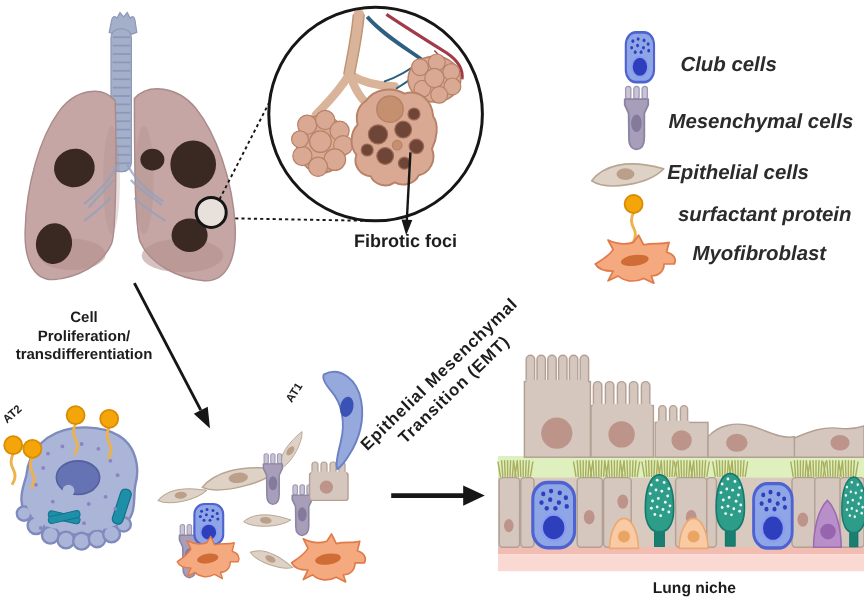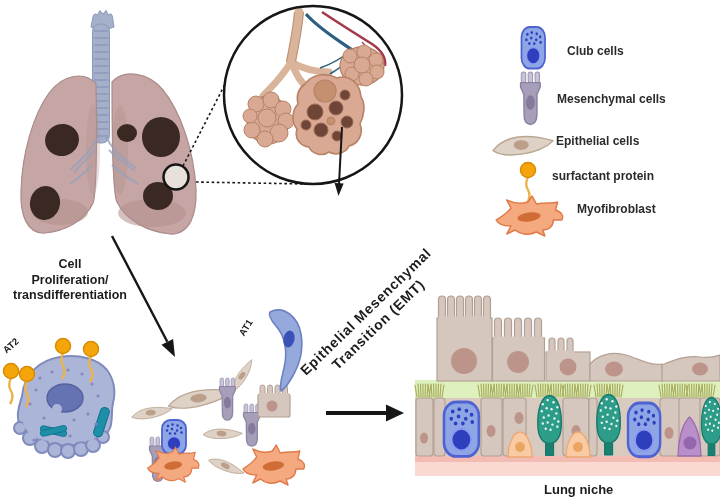--- a/index.html
+++ b/index.html
@@ -1,21 +1,21 @@
 <!DOCTYPE html>
 <html style="--club_body: #8ea6e6; --club_border: #4f62d2; --club_nucleus: #2e3fbe; --epi_top: #c9c3d6; --epi_body: #a79fba; --epi_nucleus: #837a9c; --mes_body: #ded2c6; --mes_border: #b9a691; --mes_nucleus: #bb9f8a; --surf: #f4a50a; --surf_dark: #d98c00; --myo_body: #f5a97e; --myo_border: #e07a4b; --myo_nucleus: #d06c35; --at2_body: #abb5d8; --at2_border: #7f8bbd; --at2_nucleus: #6573b4; --at2_teal: #1d8fa9; --at1_body: #96a9dd; --at1_border: #6c80c4; --at1_nucleus: #3a51b6; --lung: #c6a6a4; --lung_shade: #b08e8d; --lung_dark: #3a2823; --lung_line: #a98b8a; --trachea: #a4b0ca; --trachea_dark: #8b98b8; --alv: #d9a994; --alv_line: #b88266; --alv_inner: #c4906f; --fib_dark: #6e4537; --vessel_blue: #2e5f80; --vessel_red: #a23a49; --niche_cell: #d6c7be; --niche_border: #b3a094; --niche_nucleus: #bd948a; --niche_green: #def0bd; --cilia: #a9ae5f; --goblet: #2d9d89; --goblet_dark: #17796c; --basal: #f8cba5; --basal_line: #eba870; --basal_nucleus: #e89f56; --purple: #b98fca; --purple_dark: #9566ae; --pink: #f3bcb2; --pink_light: #f9d9d1; --ink: #161616; --text: #1c1c1c;"><head>
 <meta charset="utf-8">
 <style>
   html,body{margin:0;padding:0;background:#fff;}
   .canvas{position:relative;width:720px;height:503px;background:#fff;overflow:hidden;
           font-family:"Liberation Sans",sans-serif;}
   svg{position:absolute;left:0;top:0;}
   .lbl{position:absolute;color:var(--text,#1c1c1c);font-weight:700;white-space:pre-line;}
   .lbl-fibrotic{left:295px;top:193px;font-size:15px;}
-  .lbl-legend{font-size:12px;font-weight:600;color:#2b2b2b;white-space:nowrap;}
+  .lbl-legend{font-size:17px;font-weight:600;color:#2b2b2b;white-space:nowrap;font-style:italic;}
   .lbl-prolif{left:-4px;top:257px;width:148px;text-align:center;font-size:12.5px;line-height:1.25;}
   .lbl-at2{left:2px;top:340px;font-size:9.5px;transform:rotate(-42deg);}
   .lbl-at1{left:237px;top:322px;font-size:9.5px;transform:rotate(-58deg);}
   .lbl-emt{left:372px;top:318px;width:210px;text-align:center;font-size:14px;line-height:1.3;
            letter-spacing:0.8px;transform:translate(-50%,-50%) rotate(-44deg);}
   .lbl-niche{left:544px;top:482px;font-size:13px;text-align:center;}
   
   .club-body{fill:var(--club_body);stroke:var(--club_border);}
   .club-dot{fill:var(--club_nucleus);}
   .club-nuc{fill:var(--club_nucleus);stroke:#8a9bf2;}
@@ -435,25 +435,26 @@
     <use href="#goblet" transform="translate(700,396) scale(0.82,0.99)"></use>
     <use href="#club" transform="translate(444,402) scale(1.45,1.6)"></use>
     <use href="#club" transform="translate(628,403) scale(1.34,1.58)"></use>
     <g>
       <path class="purp" stroke-width="1.3" d="M678,456 C678,441 682,424 689.5,417 C697,424 701,441 701,456 Z"></path>
       <circle class="purp-nuc" cx="690" cy="443" r="6.5"></circle>
     </g>
   </g>
 </svg>
 
+<div class="lbl lbl-fibrotic">Fibrotic foci</div>
 
 <div class="lbl lbl-legend" style="left:567px;top:44px">Club cells</div>
 <div class="lbl lbl-legend" style="left:557px;top:92px">Mesenchymal cells</div>
 <div class="lbl lbl-legend" style="left:556px;top:134px">Epithelial cells</div>
-<div class="lbl lbl-legend" style="left:552px;top:169px">surfactant protein</div>
+<div class="lbl lbl-legend" style="left:565px;top:169px">surfactant protein</div>
 <div class="lbl lbl-legend" style="left:577px;top:202px">Myofibroblast</div>
 
 <div class="lbl lbl-prolif">Cell
 Proliferation/
 transdifferentiation</div>
 <div class="lbl lbl-at2">AT2</div>
 <div class="lbl lbl-at1">AT1</div>
 <div class="lbl lbl-emt">Epithelial Mesenchymal
 Transition (EMT)</div>
 <div class="lbl lbl-niche">Lung niche</div>

